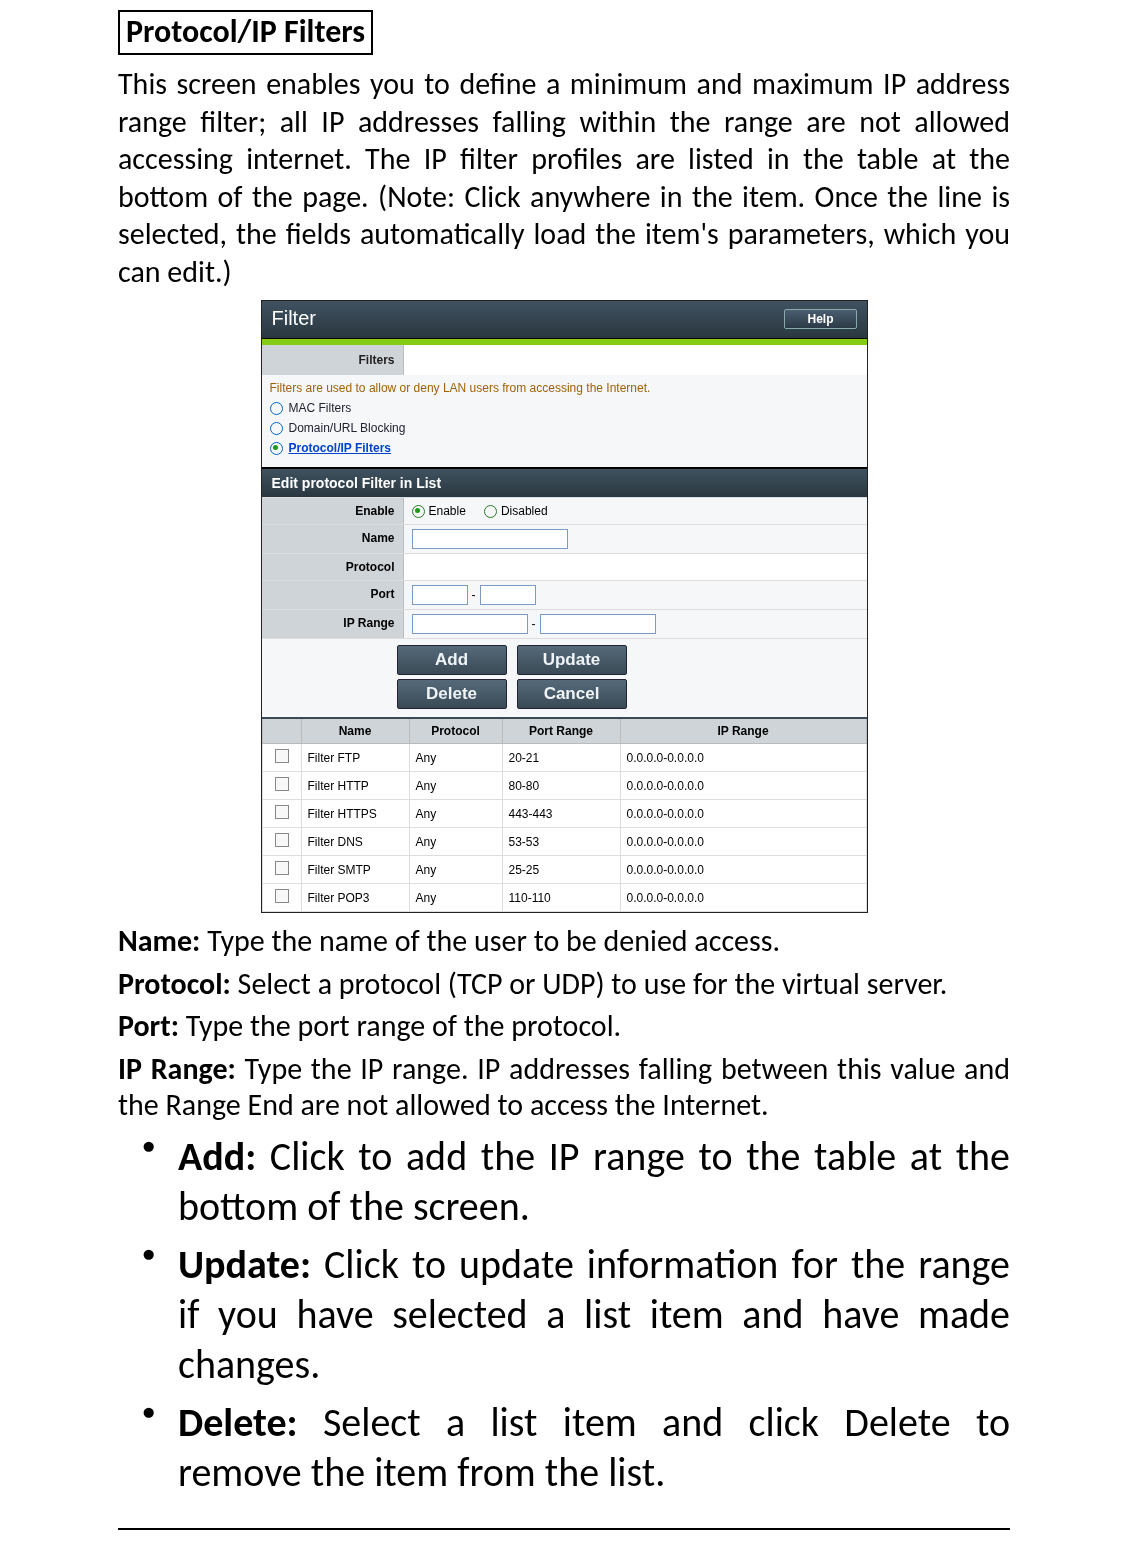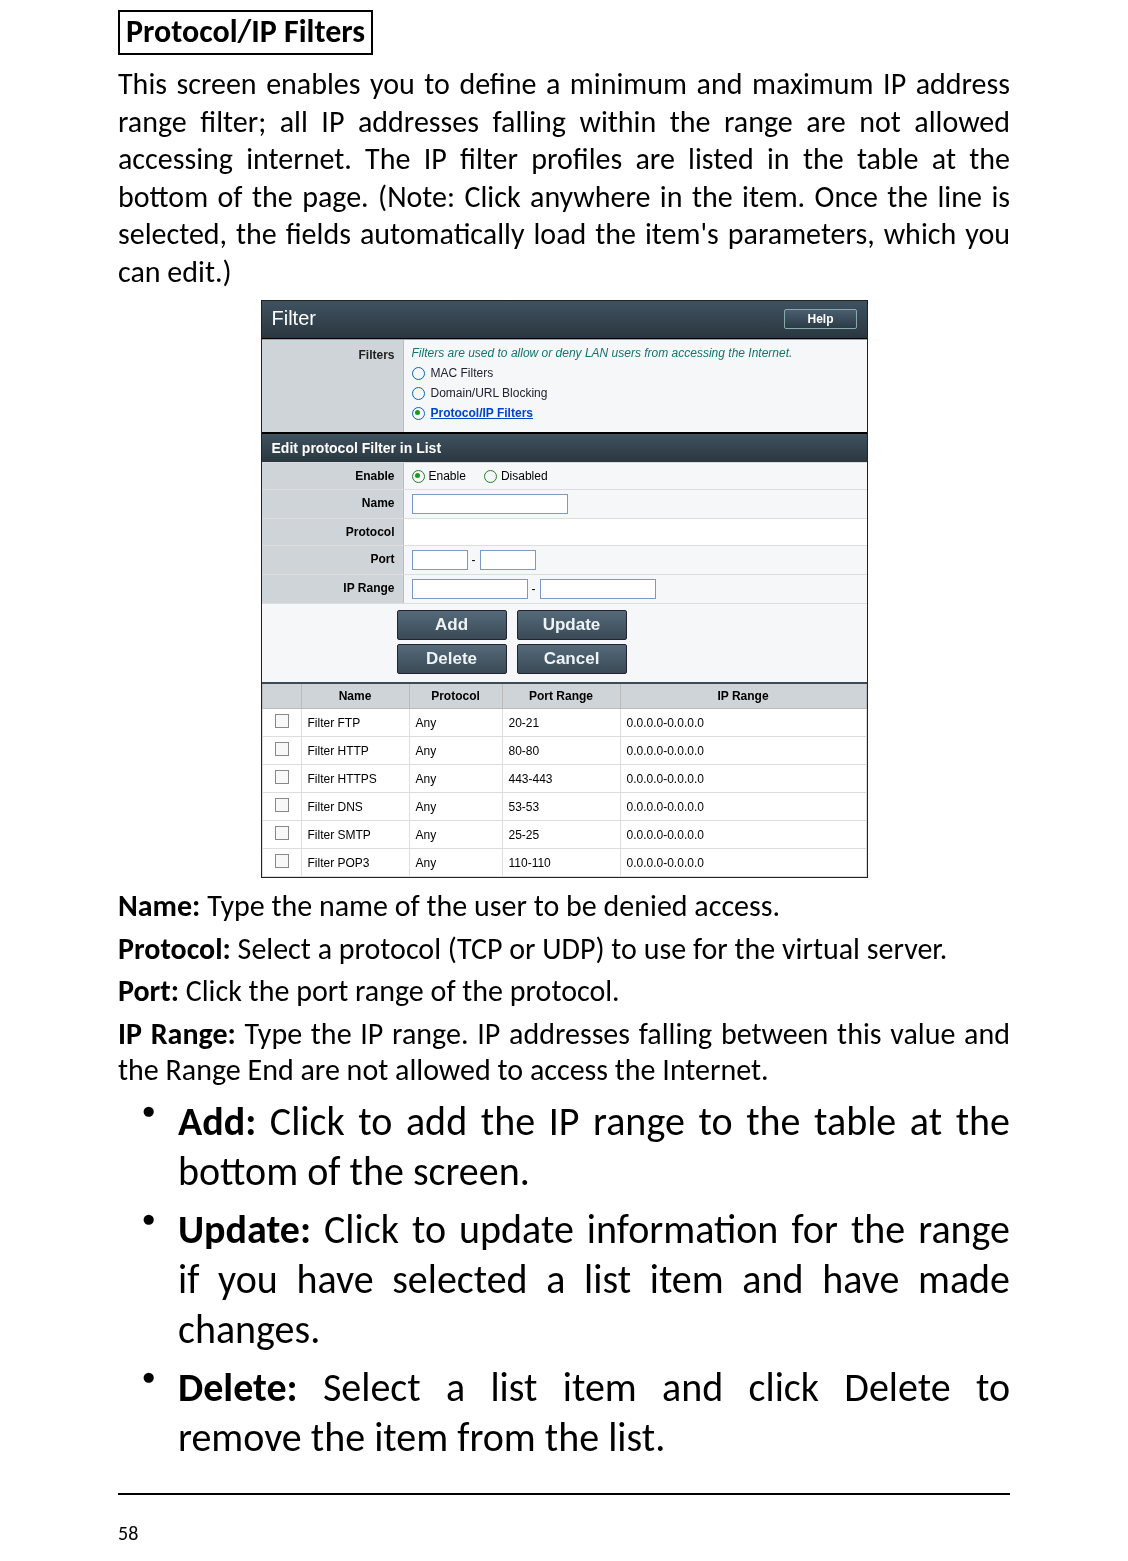--- a/index.html
+++ b/index.html
@@ -54,42 +54,42 @@
     background: linear-gradient(#4a5e70,#2c3a46);
     border: 1px solid #8aa;
     color: #fff;
     font-size: 12px;
     font-weight: bold;
     padding: 2px 22px;
     border-radius: 2px;
   }
   .section {
     display: flex;
-    border-top: 1px solid #84cc16;
+    border-top: 6px solid #84cc16;
+    flex-direction: column;
   }
   .label-col {
     width: 125px;
     background: #cfd4d8;
     text-align: right;
     padding: 8px 8px;
     font-size: 12px;
     font-weight: bold;
     color: #222;
     border-right: 1px solid #bbb;
   }
   .content-col {
     flex: 1;
     padding: 6px 8px;
     font-size: 12px;
     background: #f6f7f8;
   }
   .filters-desc {
-    color: #0f766e;
+    color: #a16207;
     margin-bottom: 5px;
-    font-style: italic;
   }
   .radio-row {
     display: flex;
     align-items: center;
     gap: 6px;
     margin: 6px 0;
     color: #223;
   }
   .radio {
     width: 11px; height: 11px;
@@ -412,21 +412,21 @@
               <td>110-110</td>
               <td>0.0.0.0-0.0.0.0</td>
             </tr>
           </tbody>
       </table>
     </div>
   </div>
 
   <div class="def-block"><b>Name:</b><span> Type the name of the user to be denied access.</span></div>
   <div class="def-block"><b>Protocol:</b><span> Select a protocol (TCP or UDP) to use for the virtual server.</span></div>
-  <div class="def-block"><b>Port:</b><span> Click the port range of the protocol.</span></div>
+  <div class="def-block"><b>Port:</b><span> Type the port range of the protocol.</span></div>
   <div class="def-block"><b>IP Range:</b><span> Type the IP range. IP addresses falling between this value and the Range End are not allowed to access the Internet.</span></div>
 
   <div class="bullet-list">
     <div class="bullet-item"><b>Add:</b><span> Click to add the IP range to the table at the bottom of the screen.</span></div>
     <div class="bullet-item"><b>Update:</b><span> Click to update information for the range if you have selected a list item and have made changes.</span></div>
     <div class="bullet-item"><b>Delete:</b><span> Select a list item and click Delete to remove the item from the list.</span></div>
   </div>
 
   <div class="footer">58</div>
 </div>

